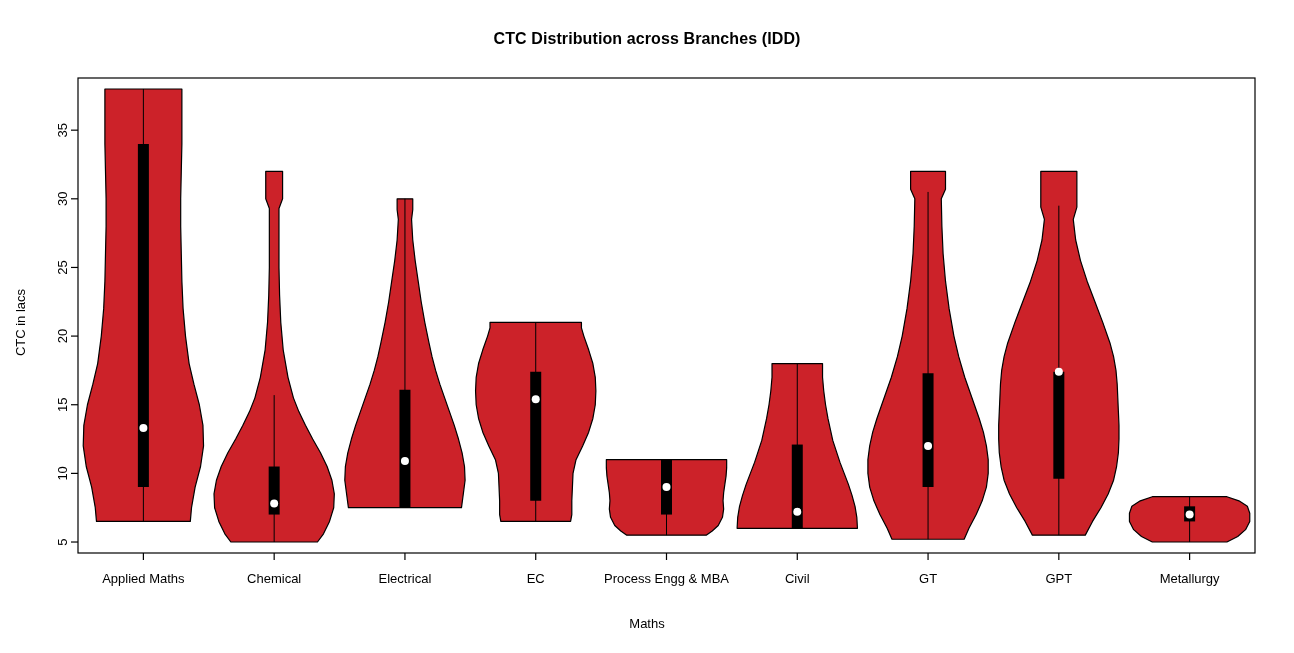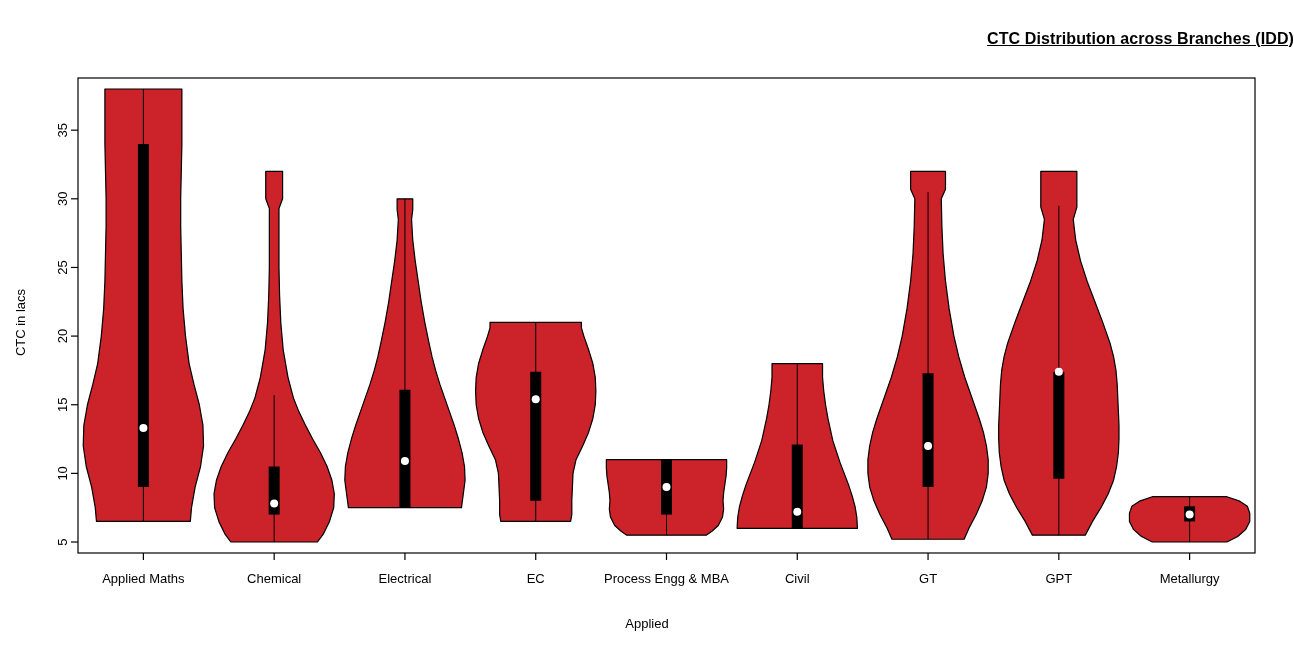--- a/index.html
+++ b/index.html
@@ -19,26 +19,25 @@
   #plot-root {
     position: relative;
     width: 1294px;
     height: 653px;
   }
   #chart-title {
     position: absolute;
     left: 0;
     top: 30px;
     width: 1294px;
-    text-align: right;
+    text-align: center;
     font-size: 16px;
     font-weight: bold;
     font-family: "Liberation Sans", sans-serif;
     letter-spacing: 0.1px;
-    text-decoration: underline;
   }
   #ylabel {
     position: absolute;
     left: -60px;
     top: 315px;
     width: 160px;
     text-align: center;
     font-size: 13px;
     transform: rotate(-90deg);
     transform-origin: center center;
@@ -66,21 +65,21 @@
 </style>
 </head>
 <body>
 
 <div id="plot-root">
 
   <div id="chart-title">CTC Distribution across Branches (IDD)</div>
 
   <div id="ylabel">CTC in lacs</div>
 
-  <div id="xlabel">Applied</div>
+  <div id="xlabel">Maths</div>
 
   <svg id="violin-svg" width="1294" height="653">
     <g id="plot-frame">
         <rect x="78" y="78" width="1177" height="475" fill="none" stroke="#000000" stroke-width="1.2"></rect>
       </g>
     <g id="y-axis-group">
         <line x1="71" y1="542.0173410404624" x2="78" y2="542.0173410404624" stroke="#000000" stroke-width="1.2"></line>
         <text x="64" y="542.0173410404624" text-anchor="middle" dominant-baseline="middle" class="axis-text" transform="rotate(-90 64 542.0173410404624)">5</text>
         <line x1="71" y1="473.3757225433526" x2="78" y2="473.3757225433526" stroke="#000000" stroke-width="1.2"></line>
         <text x="64" y="473.3757225433526" text-anchor="middle" dominant-baseline="middle" class="axis-text" transform="rotate(-90 64 473.3757225433526)">10</text>

